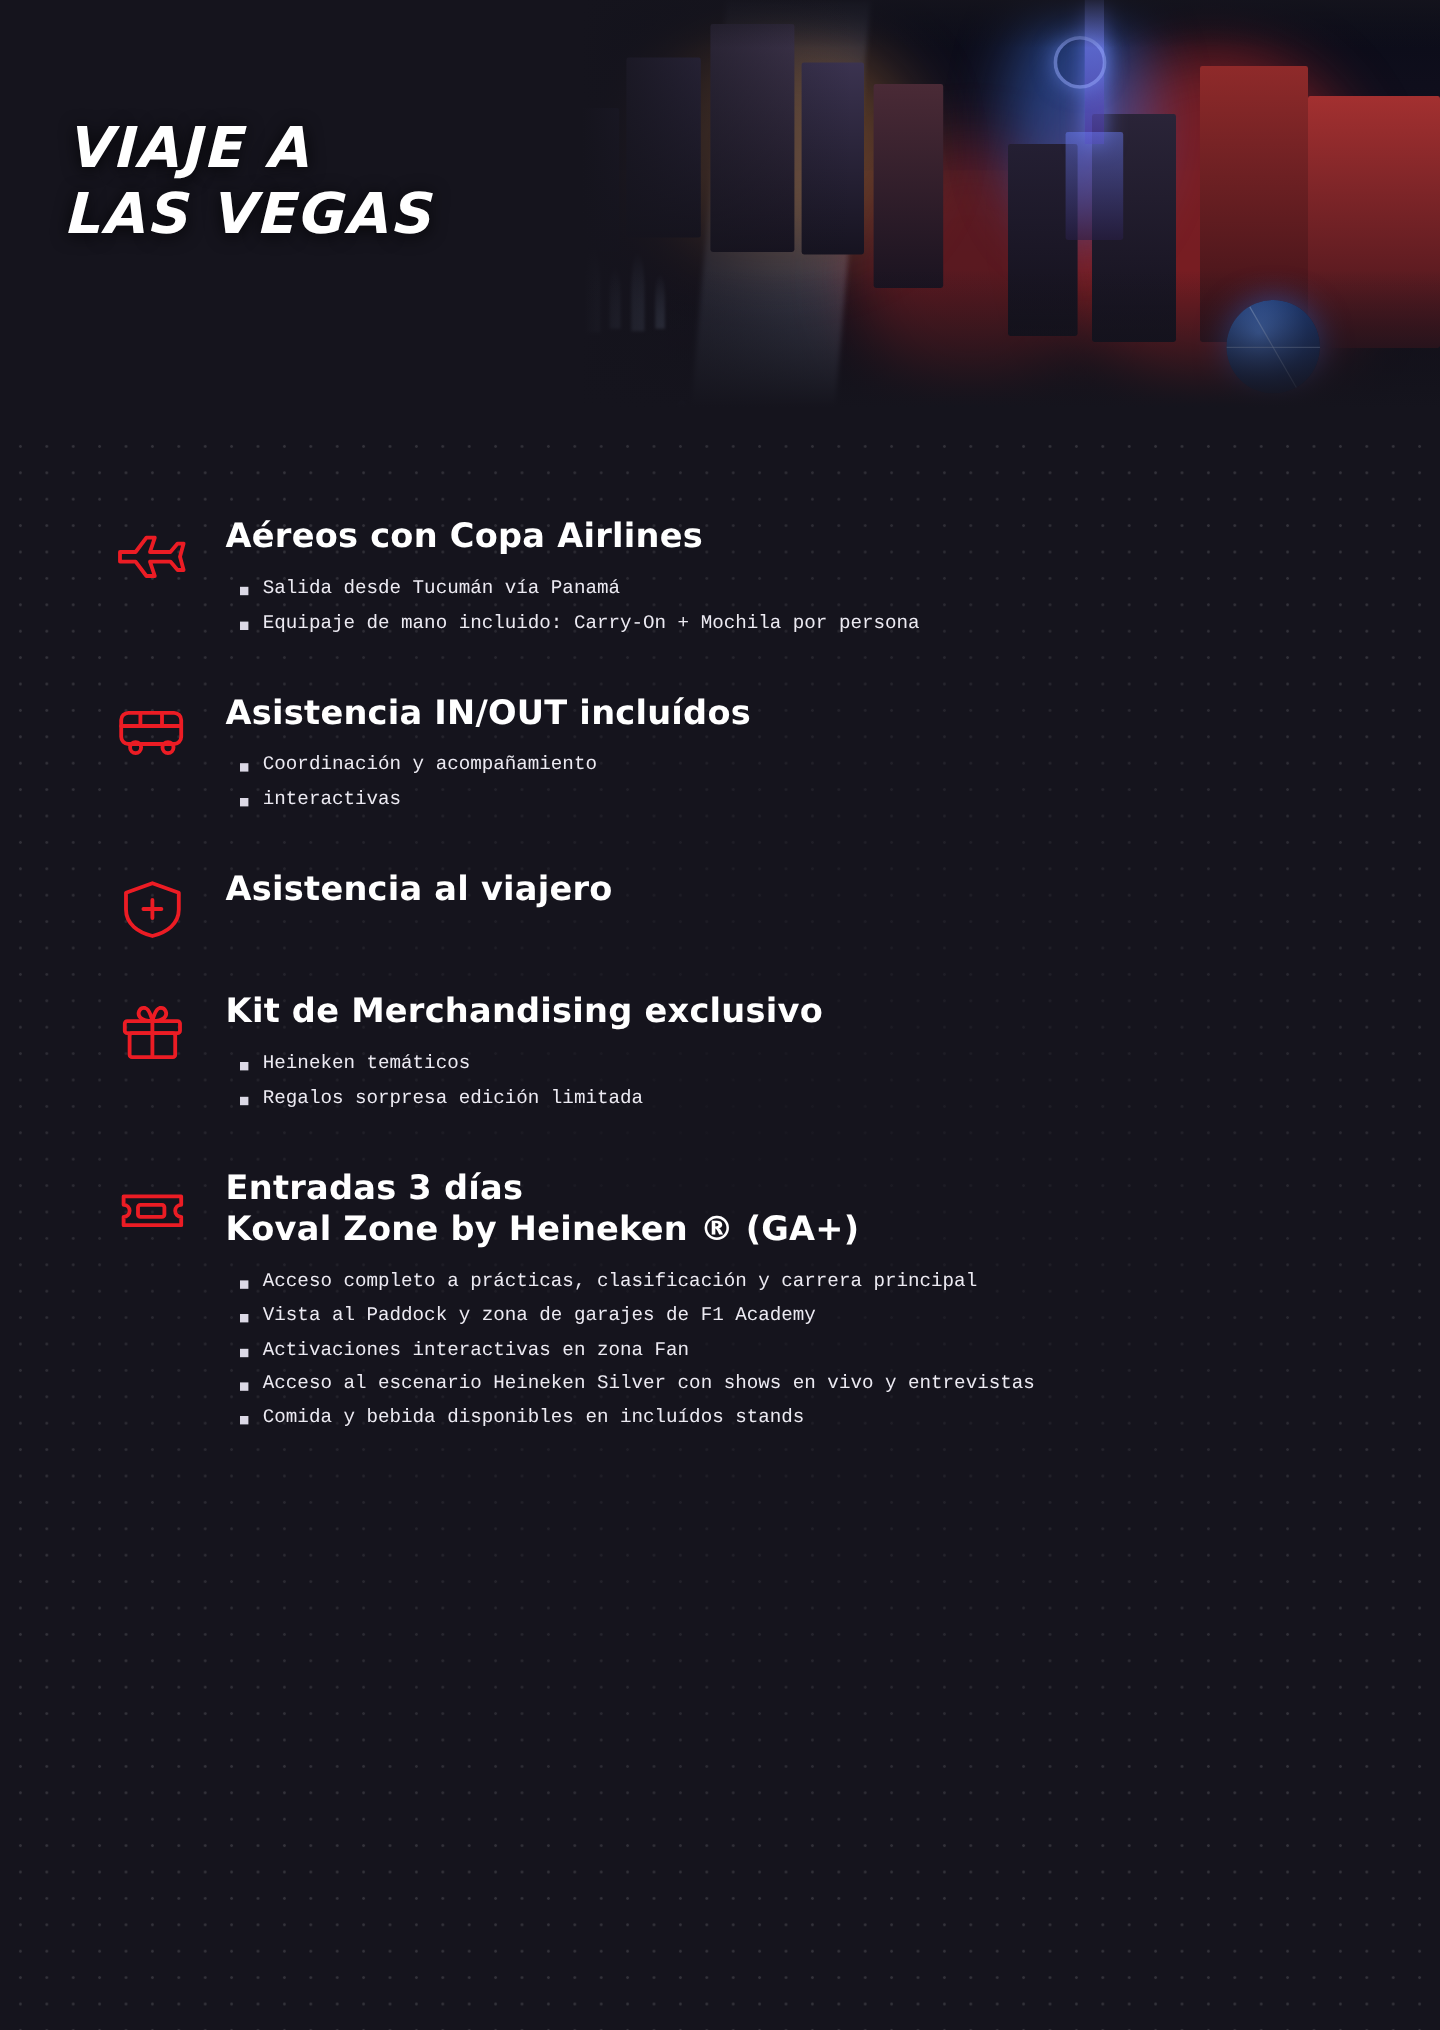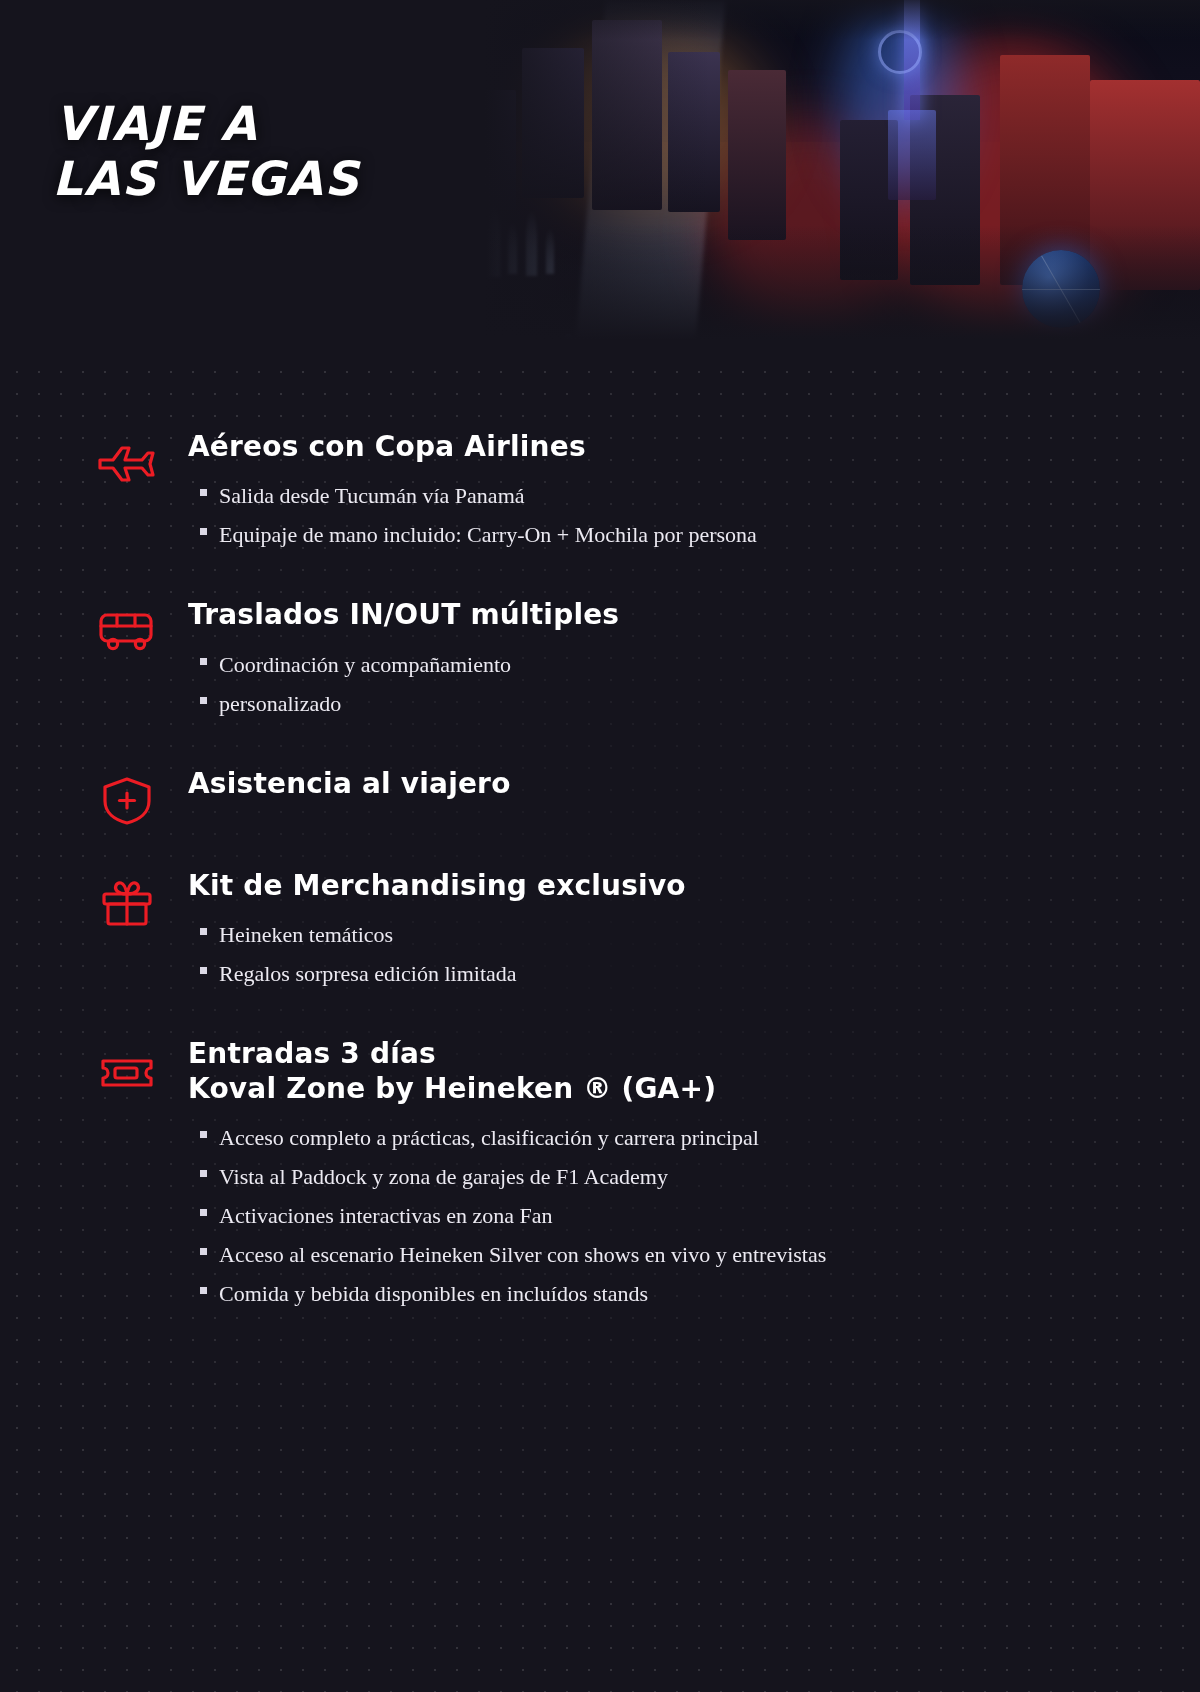--- a/index.html
+++ b/index.html
@@ -185,24 +185,24 @@
     letter-spacing: 0.2px;
     line-height: 1.22;
     margin-bottom: 12px;
     white-space: pre-line;
   }
 
   ul.bullets { list-style: none; }
   ul.bullets li {
     position: relative;
     color: #eceaf2;
-    font-size: 22px;
+    font-size: 16px;
     line-height: 1.78;
     padding-left: 31px;
-    font-family: Liberation Serif, serif;
+    font-family: Liberation Mono, monospace;
   }
   ul.bullets li:before {
     content: "";
     position: absolute;
     left: 12px;
     top: 13px;
     width: 7px;
     height: 7px;
     background: #dcd9e6;
   }
@@ -288,24 +288,24 @@
             <rect x="5" y="9" width="50" height="26" rx="6"></rect>
             <line x1="5" y1="20" x2="55" y2="20"></line>
             <line x1="21" y1="9" x2="21" y2="20"></line>
             <line x1="39" y1="9" x2="39" y2="20"></line>
             <circle cx="17" cy="38" r="4.6"></circle>
             <circle cx="44" cy="38" r="4.6"></circle>
           </svg>
         </span>
       </div>
       <div class="body">
-        <h2>Traslados IN/OUT múltiples</h2>
+        <h2>Asistencia IN/OUT incluídos</h2>
         <ul class="bullets">
           <li>Coordinación y acompañamiento</li>
-          <li style="padding-left:31px;">personalizado</li>
+          <li style="padding-left:31px;">interactivas</li>
         </ul>
       </div>
     </div>
 
     <div class="feature">
       <div class="icon-wrap">
         <span class="icon">
           <svg width="62" height="50" viewBox="0 0 62 50" fill="none" stroke="#ec1c24" stroke-width="3.2" stroke-linejoin="round" stroke-linecap="round">
             <path d="M31 4 L53 12 V26 C53 38 43 45 31 48 C19 45 9 38 9 26 V12 Z"></path>
             <line x1="31" y1="18" x2="31" y2="33"></line>

